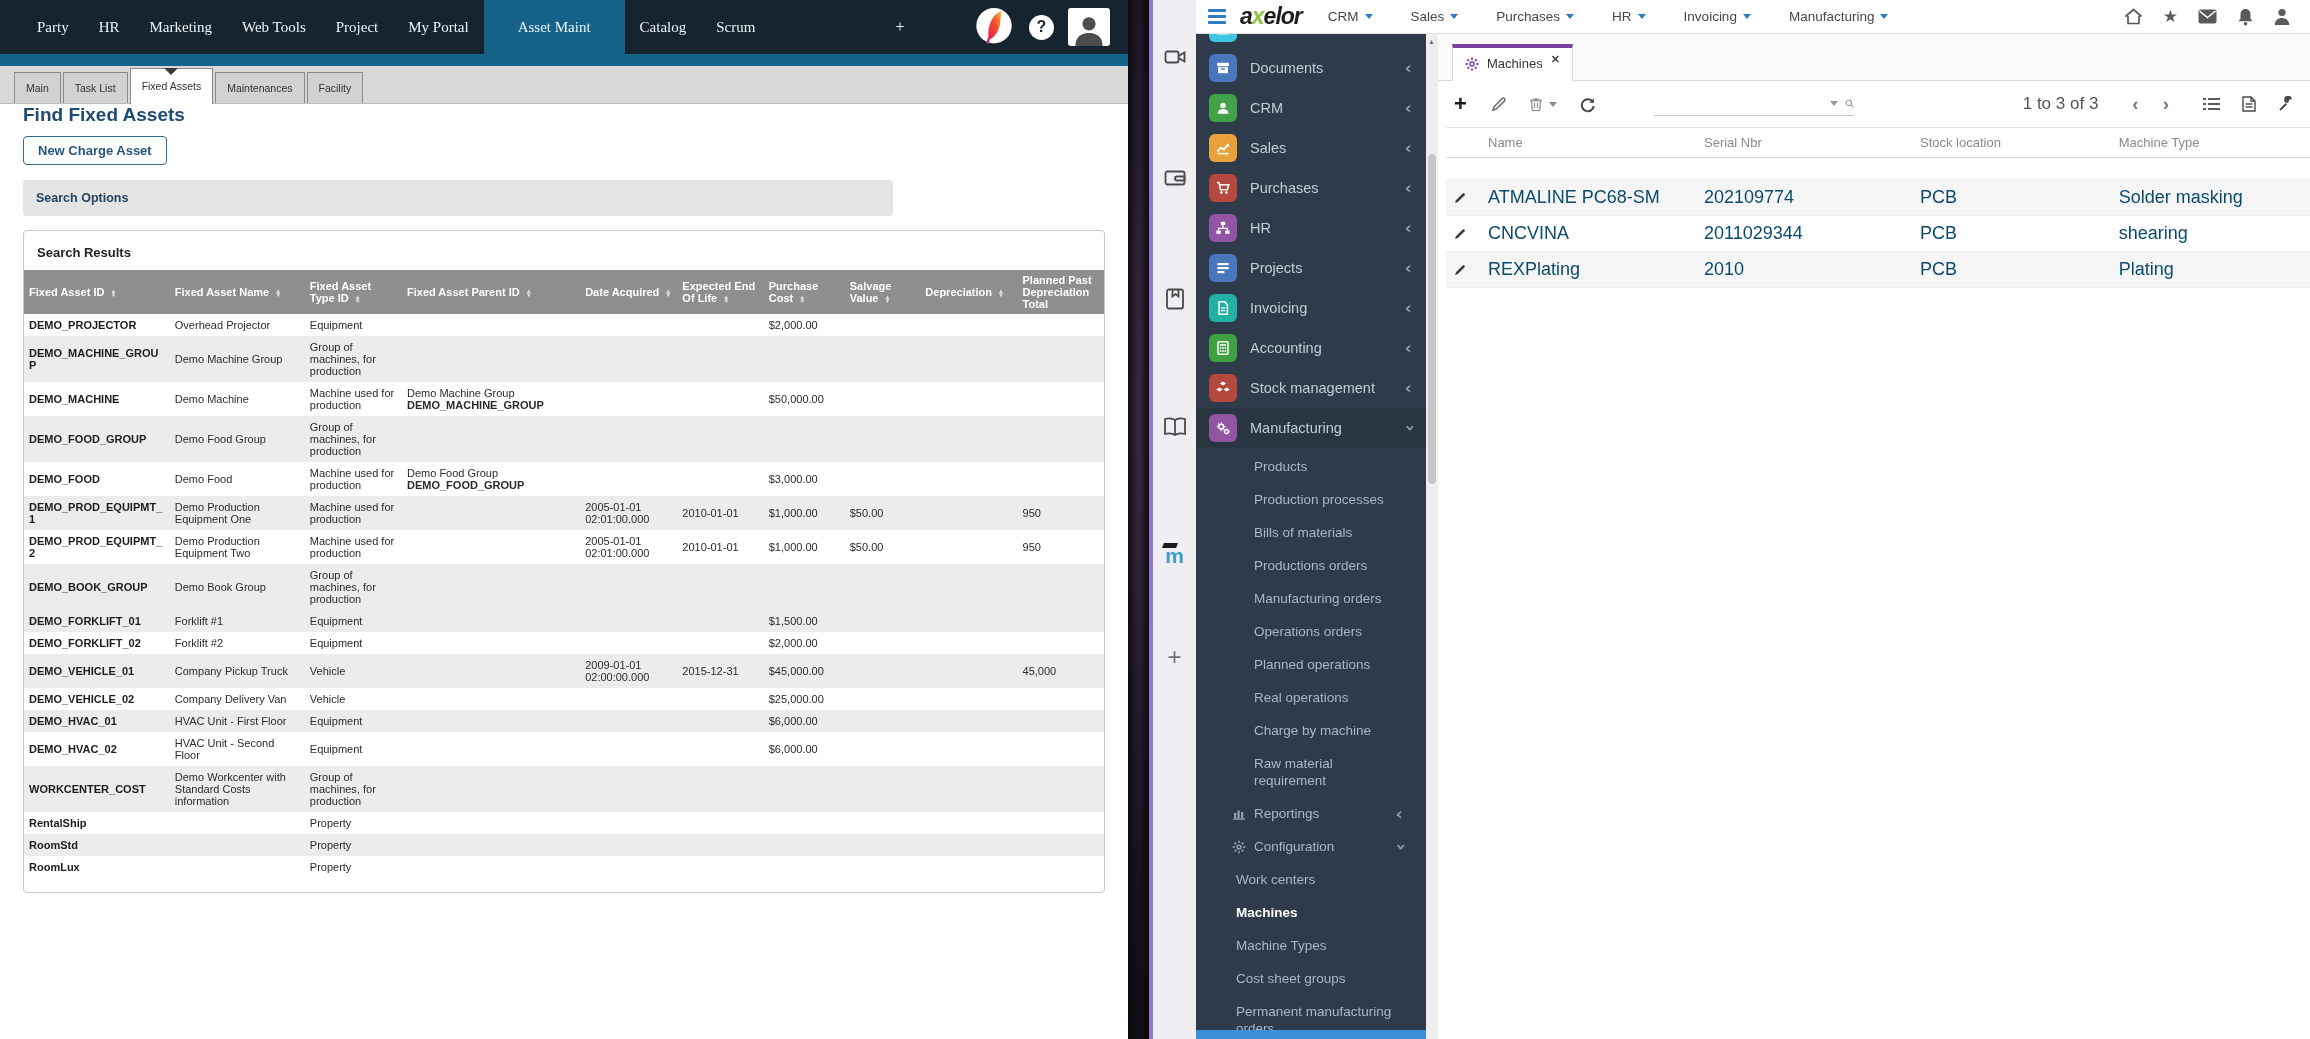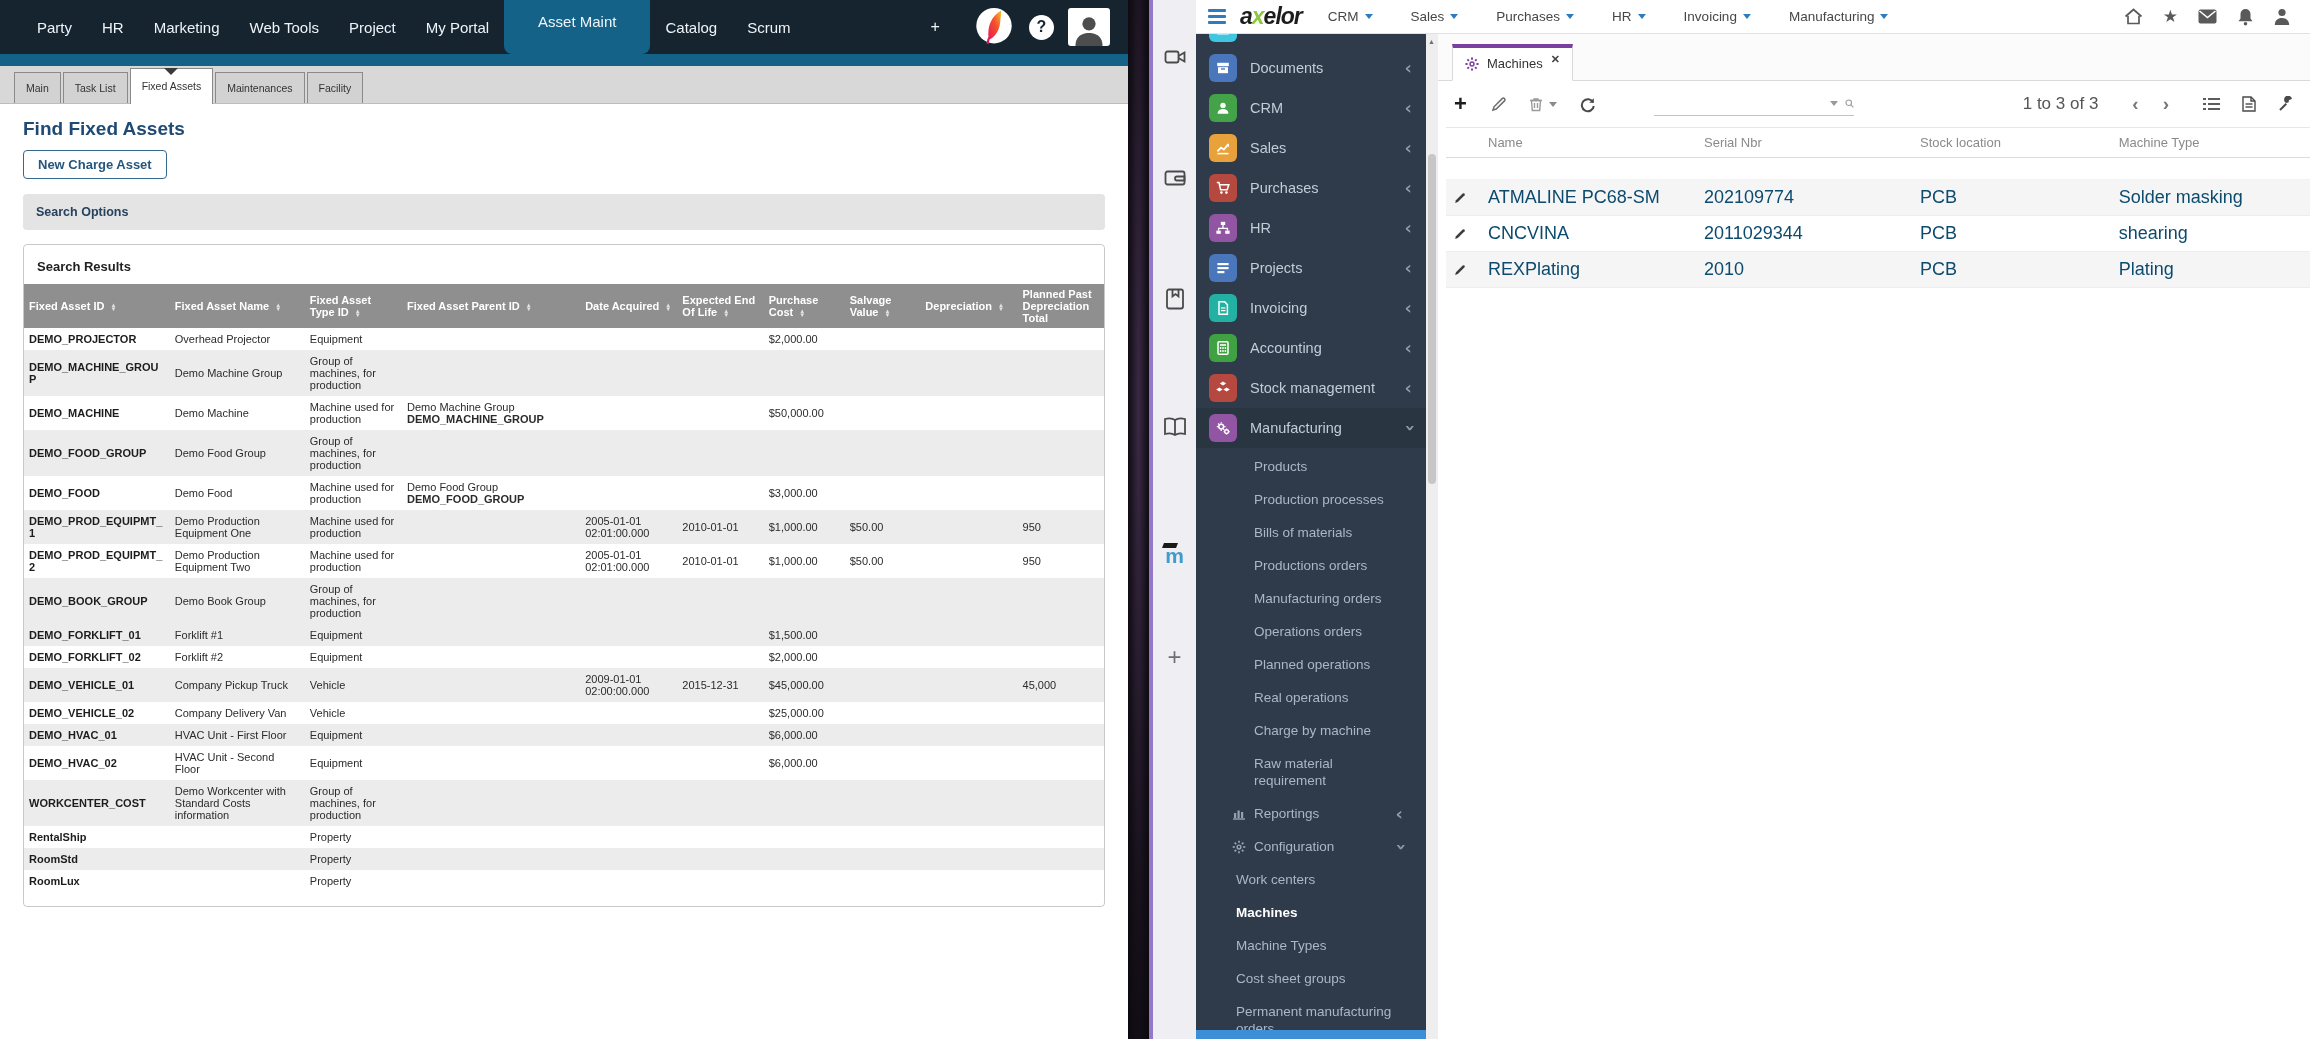--- a/index.html
+++ b/index.html
@@ -2,34 +2,34 @@
 <html><head>
 <meta charset="utf-8">
 <style>
   * { box-sizing: border-box; margin:0; padding:0; }
   html,body { width:2310px; height:1039px; }
   body { position:relative; font-family:"Liberation Sans",sans-serif; background:#120d16; overflow:hidden; }
 
   
   .ofbiz { position:absolute; left:0; top:0; width:1128px; height:1039px; background:#fff; }
   .ofbiz-header { position:relative; height:54px; background:#15242f; display:flex; align-items:stretch; z-index:3; }
-  .ofbiz-nav { display:flex; align-items:flex-end; padding-left:22px; flex:1; }
+  .ofbiz-nav { display:flex; align-items:center; padding-left:22px; flex:1;font-family:Liberation Serif, serif; }
   .ofbiz-nav-item { color:#eef4f8; font-size:15px; padding:0 15px; height:54px; display:flex; align-items:center; cursor:pointer; white-space:nowrap; }
   .ofbiz-nav-item.active { background:#156288; height:66px; border-radius:6px 6px 8px 8px; padding:0 34px; position:relative; top:0; }
   .ofbiz-nav-item.plus { margin-left:110px; font-size:16px; }
   .ofbiz-header-right { display:flex; align-items:center; gap:14px; padding-right:18px; }
   .ofbiz-accent-strip { height:12px; background:#156288; position:relative; z-index:1; }
   .ofbiz-tabbar { height:38px; background:#d8d8d8; border-bottom:1px solid #bdbdbd; display:flex; align-items:flex-end; padding-left:14px; position:relative; z-index:2; }
   .ofbiz-tab { background:#d2d2d2; border:1px solid #8a8a8a; border-bottom:none; font-size:10.5px; color:#333; padding:9px 11px; margin-right:2px; cursor:pointer; position:relative; }
   .ofbiz-tab.active { background:#fff; padding:11px 11px 12px; margin-bottom:-1px; }
   .ofbiz-tab.active .notch { position:absolute; top:-1px; left:50%; transform:translateX(-50%); width:0; height:0; border-left:7px solid transparent; border-right:7px solid transparent; border-top:7px solid #3a3a3a; }
-  .ofbiz-content { padding:14px 0 0 23px; }
+  .ofbiz-content { padding:0 0 0 23px; }
   .ofbiz-title { color:#1e4a73; font-size:19px; font-weight:bold; margin-bottom:10px; }
   .new-asset-btn { display:inline-block; background:#fff; border:1px solid #35688f; color:#25567e; font-weight:bold; font-size:13px; padding:6px 14px; border-radius:4px; cursor:pointer; }
-  .search-options { width:1082px; background:#e4e4e4; border-radius:4px; margin-top:15px; padding:11px 13px; font-size:12.5px; font-weight:bold; color:#26425e; cursor:pointer; }
+  .search-options { width:870px; background:#e4e4e4; border-radius:4px; margin-top:15px; padding:11px 13px; font-size:12.5px; font-weight:bold; color:#26425e; cursor:pointer; }
   .results-panel { width:1082px; border:1px solid #c9c9c9; border-radius:4px; background:#fff; margin-top:14px; padding:10px 0 14px; }
   .results-label { font-size:13px; font-weight:bold; color:#222; padding:4px 13px 10px; }
   table.fa-table { width:100%; border-collapse:collapse; table-layout:fixed; }
   .fa-table th { background:#8f8f8f; color:#fff; font-size:11px; text-align:left; padding:4px 5px; vertical-align:middle; font-weight:bold; }
   .fa-table td { font-size:11px; color:#2b2b2b; padding:5px 5px; vertical-align:middle; word-wrap:break-word; }
   .fa-table tr.even td { background:#ececec; }
   .fa-table td.id-cell { font-weight:bold; color:#1c1c1c; }
   .fa-table .pre { white-space:pre-line; }
   .fa-table .parent-code { font-weight:bold; display:block; }
   .sorter { display:inline-flex; flex-direction:column; vertical-align:middle; margin-left:6px; line-height:4px; }

